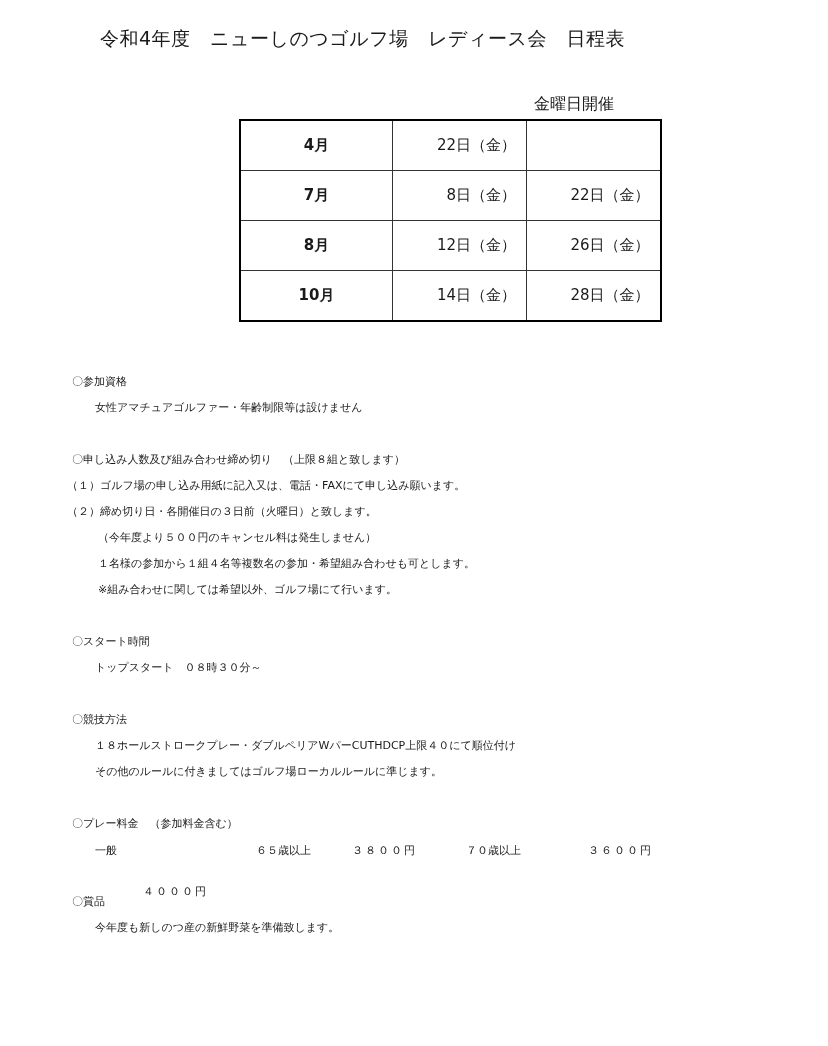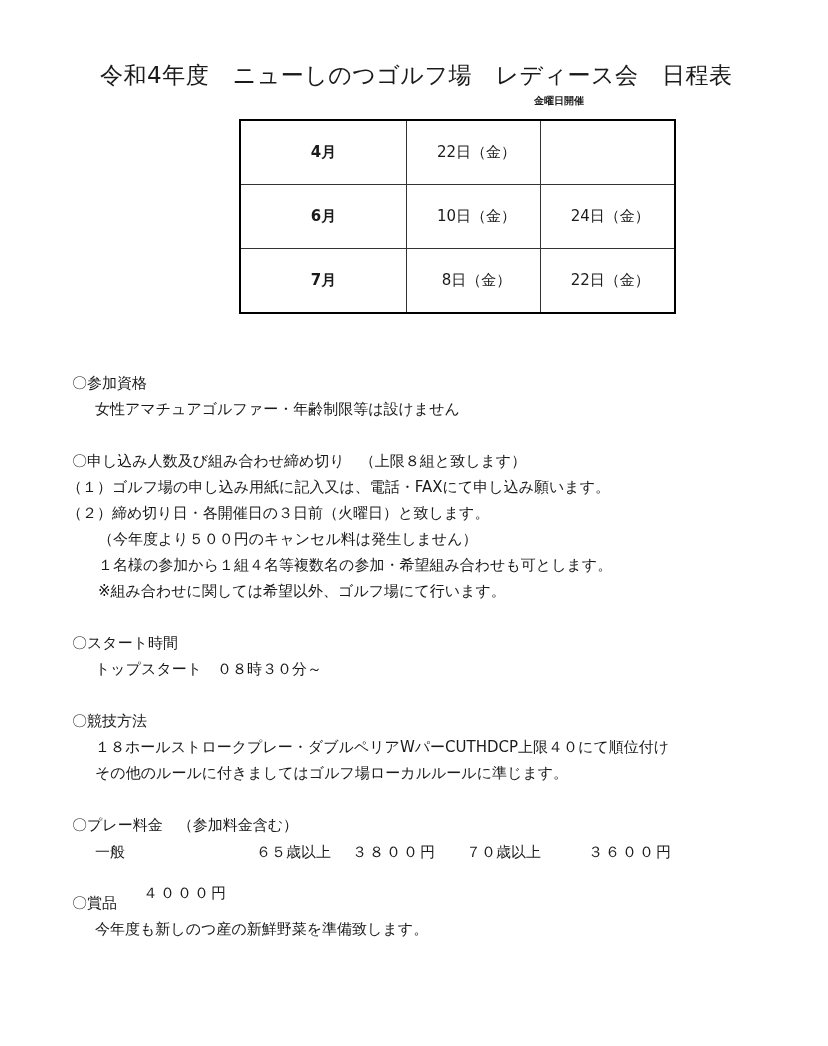--- a/index.html
+++ b/index.html
@@ -2,60 +2,65 @@
 <html><head>
 <meta charset="utf-8">
 <style>
   html, body { margin:0; padding:0; background:#ffffff; }
   body {
     width:828px; height:1046px; position:relative; overflow:hidden;
     font-family:"DejaVu Sans", "Liberation Sans", sans-serif;
     color:#1a1a1a;
   }
   .abs { position:absolute; white-space:nowrap; }
-  .title { left:100px; top:60px; font-size:23px; letter-spacing:0.5px; }
-  .subtitle { left:534px; top:94px; font-size:10px;font-weight:bold; }
+  .title { left:100px; top:26px; font-size:19px; letter-spacing:0.5px; }
+  .subtitle { left:534px; top:94px; font-size:16px; }
   table.sched {
     position:absolute; left:239px; top:119px;
     border-collapse:collapse; border:2px solid #000;
     font-size:15px;
   }
   table.sched td {
-    border:1px solid #333; height:31px; padding:16px;
+    border:1px solid #333; height:31px; padding:9px;
   }
   table.sched td.m { width:133px; text-align:center; font-weight:bold; }
-  table.sched td.d { width:134px; text-align:center; padding-right:10px; box-sizing:border-box; }
+  table.sched td.d { width:134px; text-align:right; padding-right:10px; box-sizing:border-box; }
   table.sched tr { height:32px; }
-  .line { font-size:15px; }
+  .line { font-size:11px; }
   .h { left:72px; }
   .i1 { left:95px; }
   .i0 { left:67px; }
 </style>
 </head>
 <body>
 
 <div class="abs title">令和4年度　ニューしのつゴルフ場　レディース会　日程表</div>
 <div class="abs subtitle">金曜日開催</div>
 
 <table class="sched">
   <tbody>
     <tr>
       <td class="m">4月</td>
       <td class="d">22日（金）</td>
       <td class="d"></td>
     </tr>
     <tr>
-      <td class="m">6月</td>
-      <td class="d">10日（金）</td>
-      <td class="d">24日（金）</td>
-    </tr>
-    <tr>
       <td class="m">7月</td>
       <td class="d">8日（金）</td>
       <td class="d">22日（金）</td>
+    </tr>
+    <tr>
+      <td class="m">8月</td>
+      <td class="d">12日（金）</td>
+      <td class="d">26日（金）</td>
+    </tr>
+    <tr>
+      <td class="m">10月</td>
+      <td class="d">14日（金）</td>
+      <td class="d">28日（金）</td>
     </tr>
   </tbody>
 </table>
 
 <div class="abs line h" style="top:374px">〇参加資格</div>
 <div class="abs line i1" style="top:400px">女性アマチュアゴルファー・年齢制限等は設けません</div>
 
 <div class="abs line h" style="top:452px">〇申し込み人数及び組み合わせ締め切り　（上限８組と致します）</div>
 <div class="abs line i0" style="top:478px">（１）ゴルフ場の申し込み用紙に記入又は、電話・FAXにて申し込み願います。</div>
 <div class="abs line i0" style="top:504px">（２）締め切り日・各開催日の３日前（火曜日）と致します。</div>

